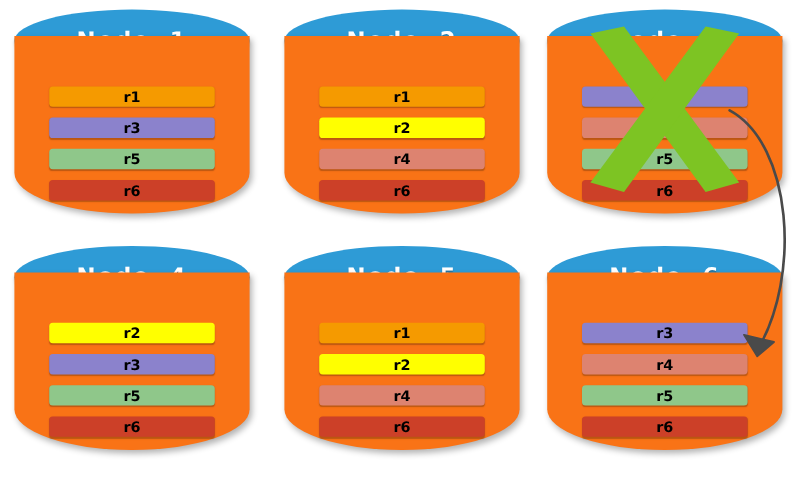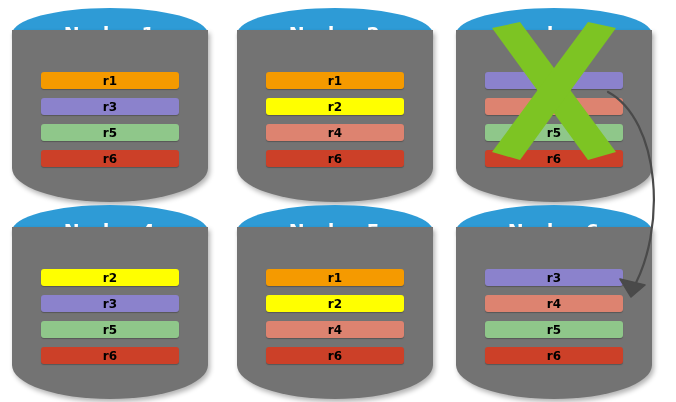--- a/index.html
+++ b/index.html
@@ -28,22 +28,22 @@
     position: absolute;
     width: 196px;
     height: 178px;
   }
 
   .cyl-body {
     position: absolute;
     left: 0;
     top: 22px;
     width: 196px;
-    height: 172px;
-    background: #737373;
+    height: 148px;
+    background: #f97316;
     border-bottom-left-radius: 98px 34px;
     border-bottom-right-radius: 98px 34px;
     box-shadow: 2px 3px 5px rgba(0,0,0,0.30);
   }
 
   .cyl-top {
     position: absolute;
     left: 0;
     top: 0;
     width: 196px;

